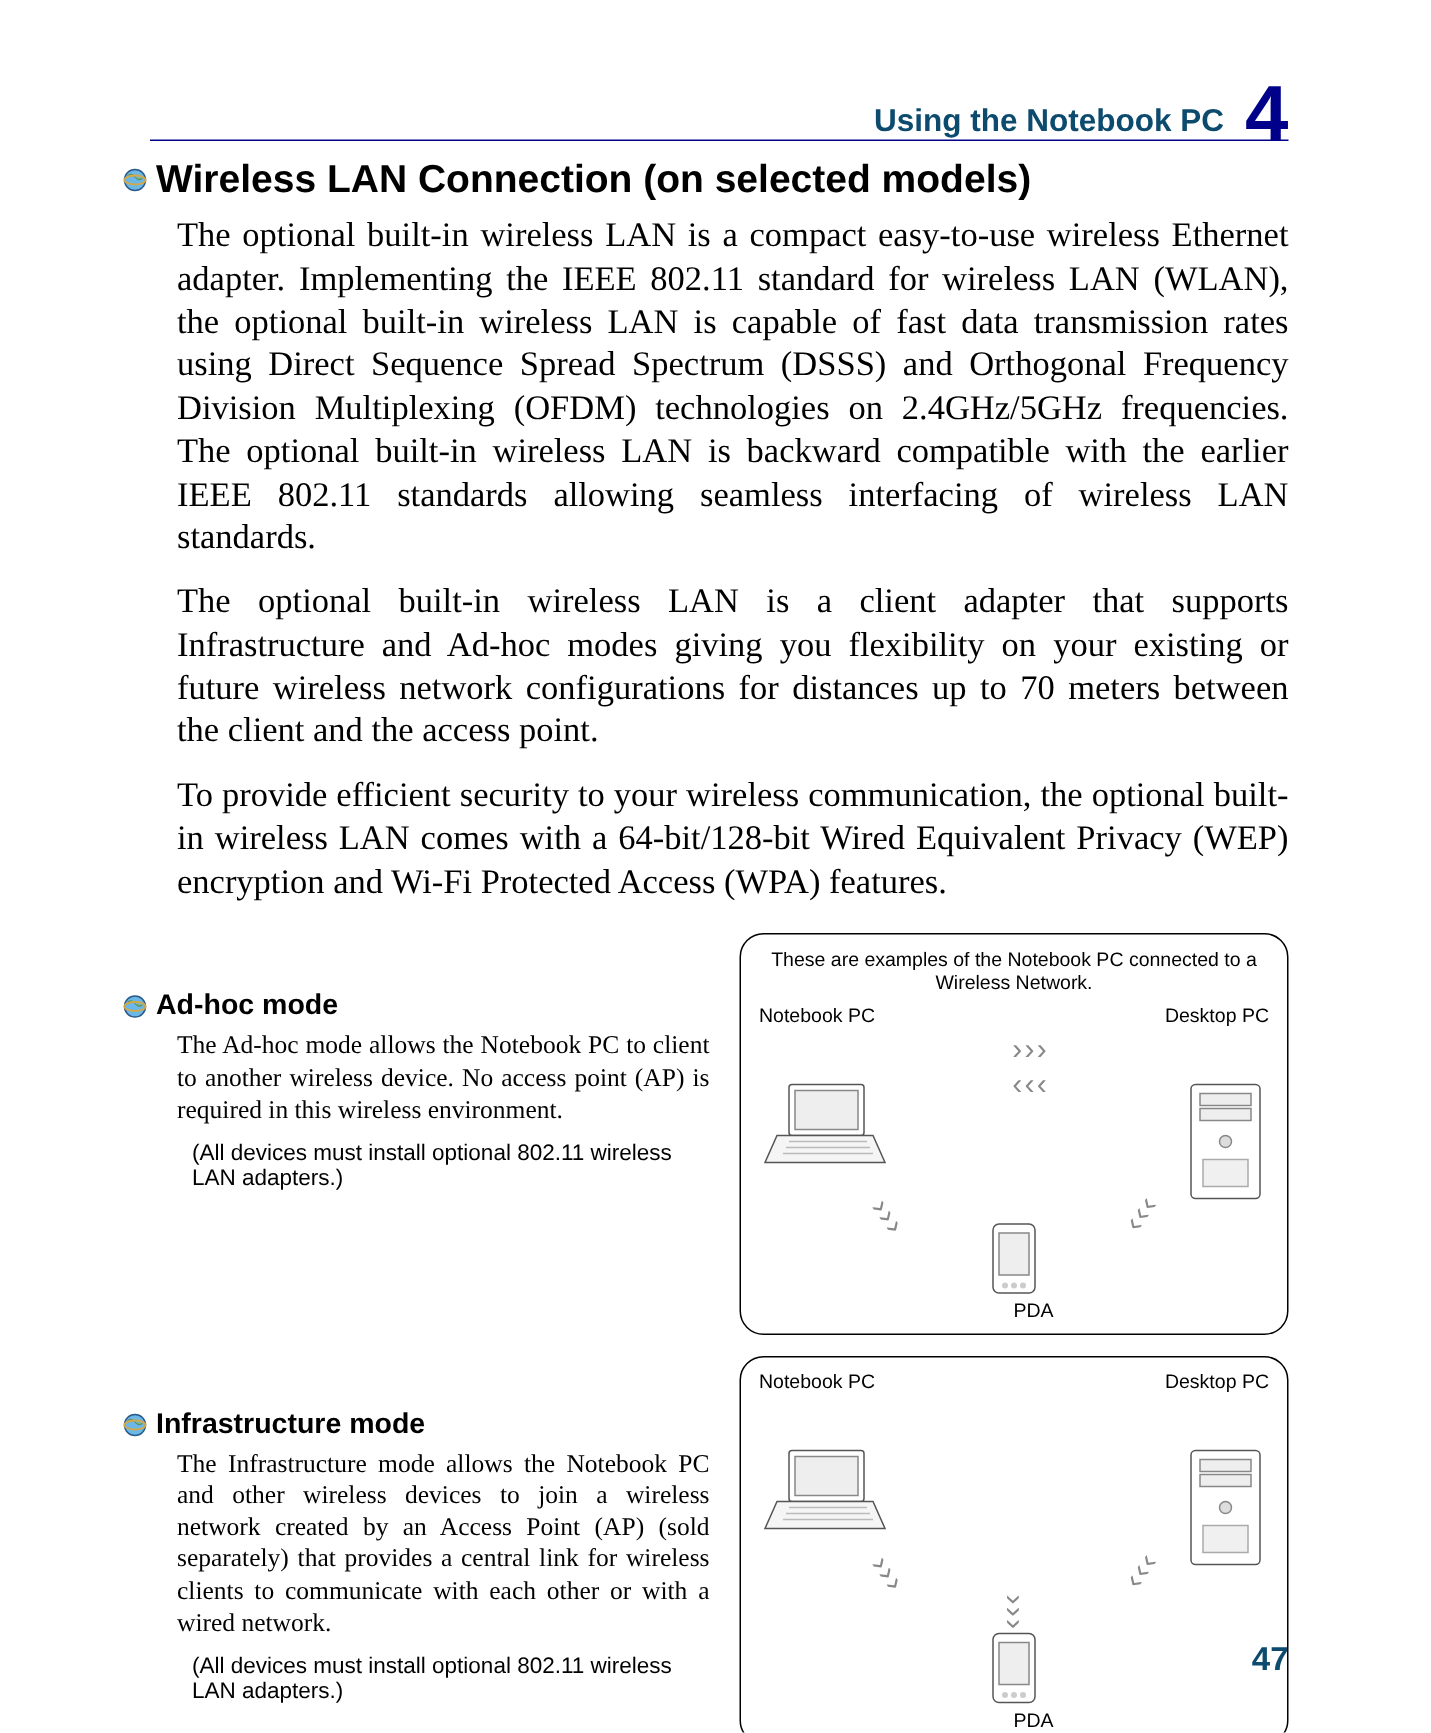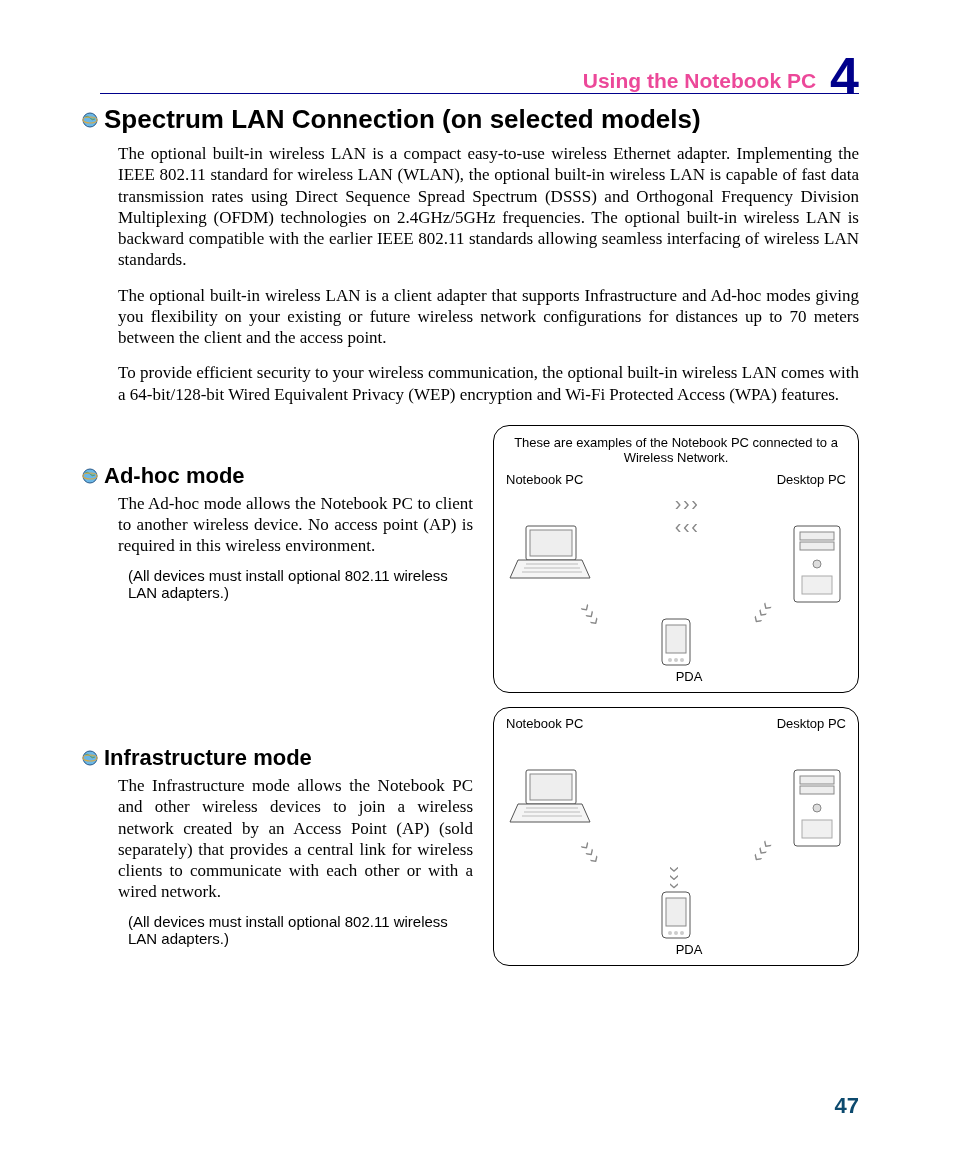--- a/index.html
+++ b/index.html
@@ -1,25 +1,25 @@
 <!DOCTYPE html>
 <html><head>
 <meta charset="utf-8">
 <style>
   html,body{margin:0;padding:0;background:#fff;font-family:"Times New Roman",Times,serif;color:#000;}
   .page{width:954px;height:1155px;position:relative;box-sizing:border-box;padding:50px 95px 40px 100px;}
   .header-row{display:flex;justify-content:flex-end;align-items:baseline;border-bottom:1.5px solid #00008b;margin-bottom:10px;}
-  .header-title{font-family:Helvetica,Arial,sans-serif;font-weight:bold;color:#ec4899;font-size:21px;margin-right:14px;}
+  .header-title{font-family:Helvetica,Arial,sans-serif;font-weight:bold;color:#0c4a6e;font-size:21px;margin-right:14px;}
   .header-num{font-family:Helvetica,Arial,sans-serif;font-weight:bold;color:#00008b;font-size:52px;line-height:0.8;position:relative;top:6px;}
   .h1-row{display:flex;align-items:center;margin:0 0 8px -18px;}
   .h1{font-family:Helvetica,Arial,sans-serif;font-weight:bold;font-size:26px;}
   .h2-row{display:flex;align-items:center;margin:14px 0 4px -18px;}
-  .h2{font-family:Helvetica,Arial,sans-serif;font-weight:bold;font-size:22px;}
+  .h2{font-family:Helvetica,Arial,sans-serif;font-weight:bold;font-size:19px;}
   .globe-icon{width:16px;height:16px;margin-right:6px;flex:0 0 auto;display:inline-block;}
-  .para{font-size:17px;line-height:1.25;margin:0 0 14px 18px;text-align:justify;}
+  .para{font-size:23px;line-height:1.25;margin:0 0 14px 18px;text-align:justify;}
   .cols{display:flex;gap:20px;margin-top:20px;}
   .col-left{flex:1 1 0;min-width:0;}
   .col-right{width:366px;flex:0 0 auto;}
   .para-n{font-size:17px;line-height:1.25;margin:0 0 10px 18px;text-align:justify;}
   .note{font-family:Helvetica,Arial,sans-serif;font-size:15px;line-height:1.15;margin:0 0 20px 28px;}
   .box{border:1.5px solid #000;border-radius:16px;padding:10px 12px 8px 12px;margin-bottom:14px;position:relative;}
   .box-cap{font-family:Helvetica,Arial,sans-serif;font-size:13px;text-align:center;line-height:1.15;margin:0 auto 6px;display:block;}
   .diag-row{display:flex;justify-content:space-between;align-items:flex-start;}
   .lbl{font-family:Helvetica,Arial,sans-serif;font-size:13px;}
   .lbl-c{font-family:Helvetica,Arial,sans-serif;font-size:13px;text-align:center;display:block;}
@@ -41,21 +41,21 @@
   </div>
 
   <div class="h1-row">
     <span class="globe-icon">
       <svg viewBox="0 0 16 16">
           <circle cx="8" cy="8" r="7" fill="#6bb7e6" stroke="#2a5a8a"></circle>
           <path d="M3 5 Q6 3 8 6 Q10 9 13 7" fill="#7db36a" stroke="#4a7a3a" stroke-width="0.5"></path>
           <ellipse cx="8" cy="8" rx="7" ry="3" fill="none" stroke="#d4a94a" stroke-width="1.2"></ellipse>
         </svg>
     </span>
-    <span class="h1">Spectrum LAN Connection (on selected models)</span>
+    <span class="h1">Wireless LAN Connection (on selected models)</span>
   </div>
 
   <p class="para">The optional built-in wireless LAN is a compact easy-to-use wireless Ethernet adapter. Implementing the IEEE 802.11 standard for wireless LAN (WLAN), the optional built-in wireless LAN is capable of fast data transmission rates using Direct Sequence Spread Spectrum (DSSS) and Orthogonal Frequency Division Multiplexing (OFDM) technologies on 2.4GHz/5GHz frequencies. The optional built-in wireless LAN is backward compatible with the earlier IEEE 802.11 standards allowing seamless interfacing of wireless LAN standards.</p>
   <p class="para">The optional built-in wireless LAN is a client adapter that supports Infrastructure and Ad-hoc modes giving you flexibility on your existing or future wireless network configurations for distances up to 70 meters between the client and the access point.</p>
   <p class="para">To provide efficient security to your wireless communication, the optional built-in wireless LAN comes with a 64-bit/128-bit Wired Equivalent Privacy (WEP) encryption and Wi-Fi Protected Access (WPA) features.</p>
 
   <div class="cols">
     <div class="col-left">
 
       <div class="spacer" style="height:24px"></div>

